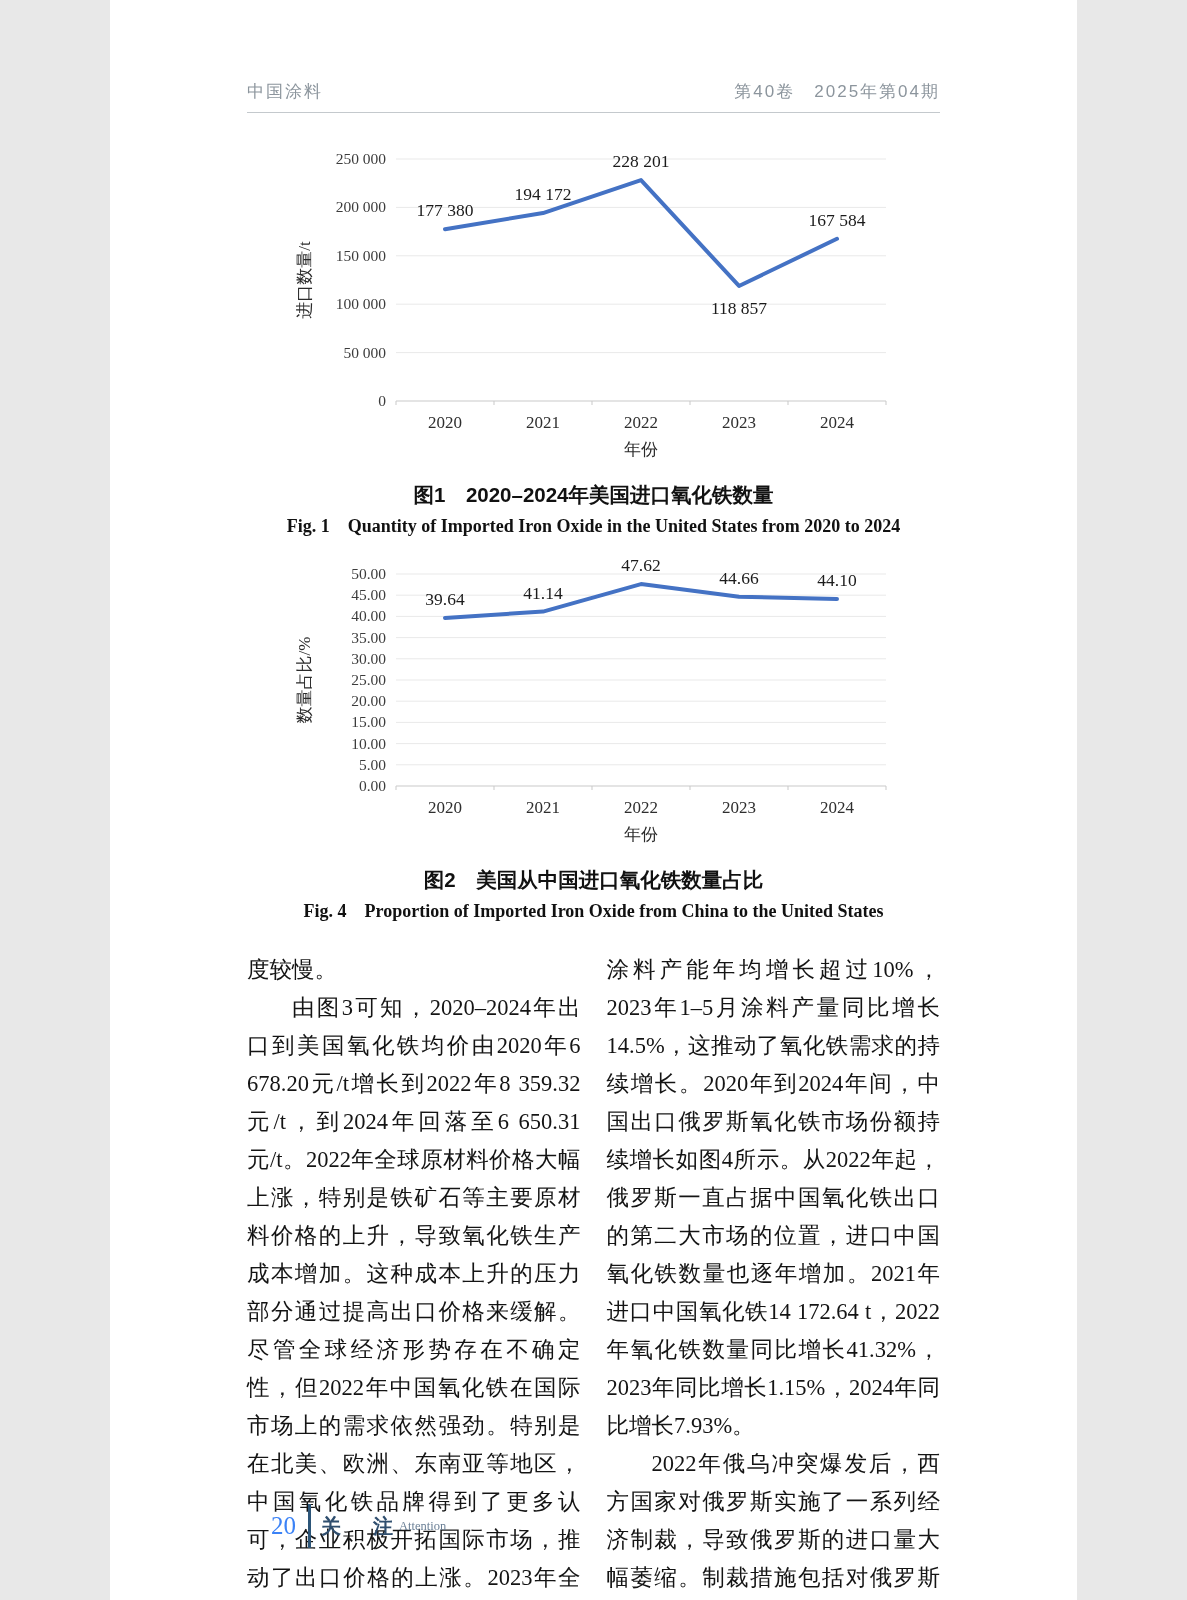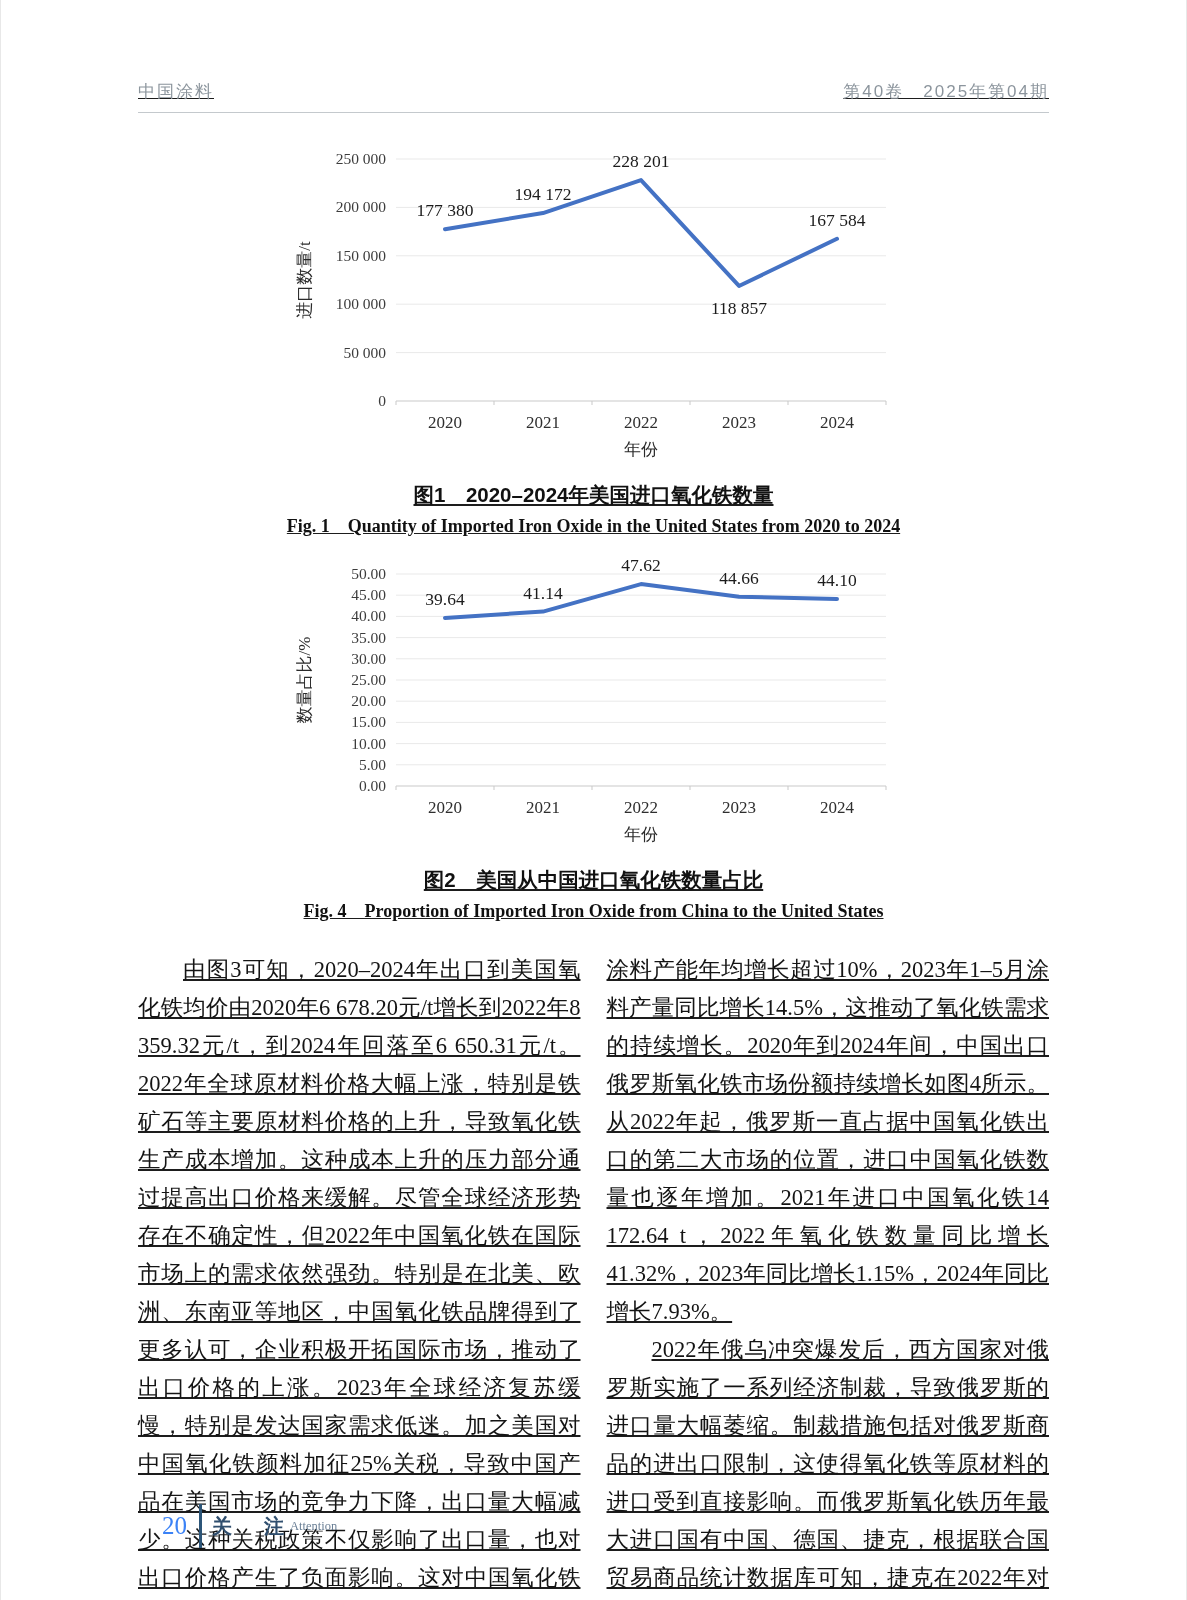--- a/index.html
+++ b/index.html
@@ -1,26 +1,25 @@
 <!DOCTYPE html>
 <html><head>
 <meta charset="utf-8">
 <style>
   html,body{margin:0;padding:0;background:#e8e8e8;}
   .page{
     position:relative;
-    width:1185px;height:1600px;
+    width:967px;height:1600px;
     margin:0 auto;
     background:#ffffff;
     overflow:hidden;
     font-family:"Liberation Serif","DejaVu Serif",serif;
     color:#1d1d1d;
     box-sizing:border-box;
     padding:0 137px;
-    text-decoration:underline;
   }
   
   .header{
     display:flex;justify-content:space-between;align-items:flex-end;
     padding-top:80px;padding-bottom:9px;
     border-bottom:1.5px solid #c4c9cd;
     font-family:"Liberation Sans","DejaVu Sans",sans-serif;
     font-size:17px;color:#8c959d;letter-spacing:2px;
   }
   
@@ -168,20 +167,21 @@
         <text x="553" y="32.01599999999999" text-anchor="middle" class="dlabel">44.10</text>
         <text x="26" y="126" text-anchor="middle" class="axtitle" transform="rotate(-90 26 126)">数量占比/%</text>
         <text x="357" y="286" text-anchor="middle" class="axtitle">年份</text>
       </svg>
     <div class="caption-zh">图2　美国从中国进口氧化铁数量占比</div>
     <div class="caption-en">Fig. 4　Proportion of Imported Iron Oxide from China to the United States</div>
   </div>
 
   <div class="columns">
     <div class="col" id="col-left">
+        <p class="">度较慢。</p>
         <p class=" indent">由图3可知，2020–2024年出口到美国氧化铁均价由2020年6 678.20元/t增长到2022年8 359.32元/t，到2024年回落至6 650.31元/t。2022年全球原材料价格大幅上涨，特别是铁矿石等主要原材料价格的上升，导致氧化铁生产成本增加。这种成本上升的压力部分通过提高出口价格来缓解。尽管全球经济形势存在不确定性，但2022年中国氧化铁在国际市场上的需求依然强劲。特别是在北美、欧洲、东南亚等地区，中国氧化铁品牌得到了更多认可，企业积极开拓国际市场，推动了出口价格的上涨。2023年全球经济复苏缓慢，特别是发达国家需求低迷。加之美国对中国氧化铁颜料加征25%关税，导致中国产品在美国市场的竞争力下降，出口量大幅减少。这种关税政策不仅影响了出口量，也对出口价格产生了负面影响。这对中国氧化铁出口均价产生了显著的下行压力。</p>
       </div>
     <div class="col" id="col-right">
         <p class="">涂料产能年均增长超过10%，2023年1–5月涂料产量同比增长14.5%，这推动了氧化铁需求的持续增长。2020年到2024年间，中国出口俄罗斯氧化铁市场份额持续增长如图4所示。从2022年起，俄罗斯一直占据中国氧化铁出口的第二大市场的位置，进口中国氧化铁数量也逐年增加。2021年进口中国氧化铁14 172.64 t，2022年氧化铁数量同比增长41.32%，2023年同比增长1.15%，2024年同比增长7.93%。</p>
         <p class=" indent">2022年俄乌冲突爆发后，西方国家对俄罗斯实施了一系列经济制裁，导致俄罗斯的进口量大幅萎缩。制裁措施包括对俄罗斯商品的进出口限制，这使得氧化铁等原材料的进口受到直接影响。而俄罗斯氧化铁历年最大进口国有中国、德国、捷克，根据联合国贸易商品统计数据库可知，捷克在2022年对俄罗斯出口氧化铁数量大幅度下降（见表2），德国出口俄罗斯氧化铁数量未明确提及，但由以捷克为例的欧盟等西方国家对俄罗斯的贸易限制导致供应链中断或调整可推测出其出口氧化铁数量应是大幅度下降，一定程度上促进俄罗斯在中国对氧化铁需求的大幅度增长。</p>
       </div>
   </div>
 
   <div class="footer">
     <span class="pagenum">20</span>

